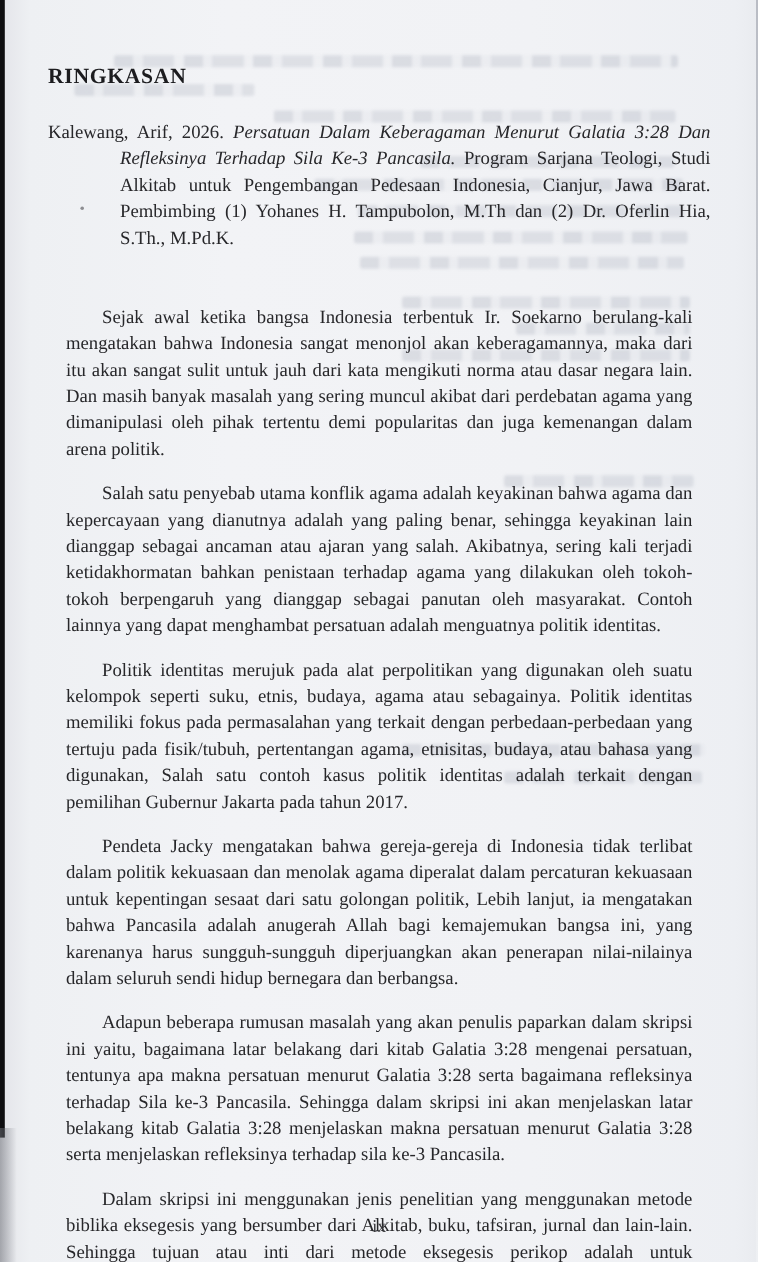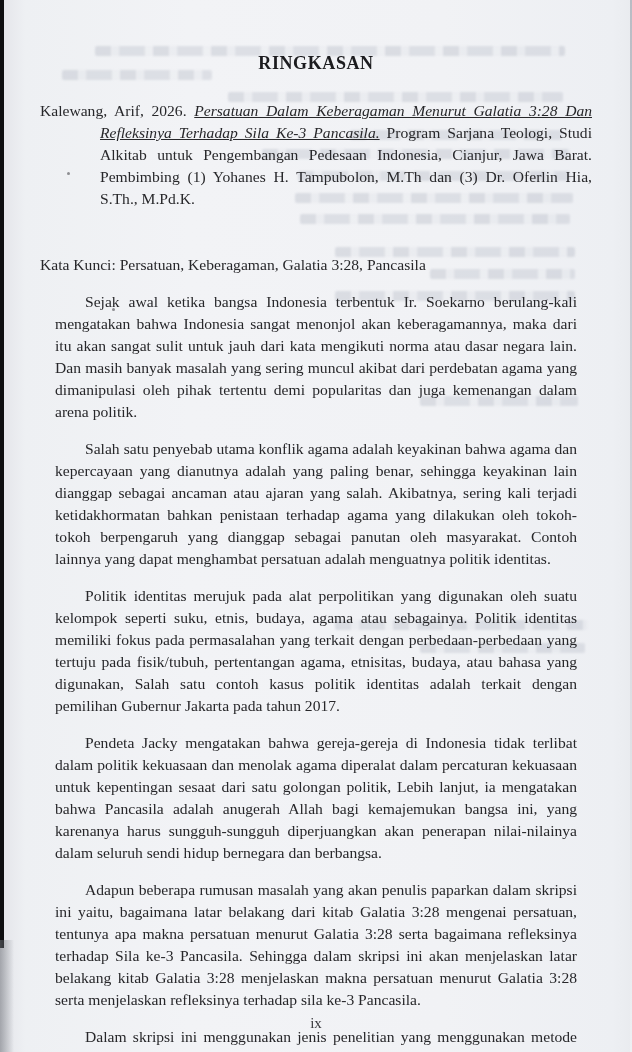--- a/index.html
+++ b/index.html
@@ -35,34 +35,33 @@
       rgba(125,133,152,0.40) 0 16px, rgba(125,133,152,0.10) 16px 24px,
       rgba(125,133,152,0.34) 24px 50px, rgba(125,133,152,0.06) 50px 58px);
     filter: blur(1.3px); opacity: 0.50;
   }
   .content {
     position: absolute; left: 40px; right: 40px; top: 52px;
     color: #27272a;
     font-size: 15.6px; line-height: 22px;
   }
   .title {
-    text-align: center;
     font-weight: bold;
     font-size: 18px;
     letter-spacing: 0.6px;
     color: #1c1c1f;
     margin: 0 0 26px 0;
   }
   .citation {
     padding-left: 60px;
     text-indent: -60px;
     text-align: justify;
     margin: 0 0 44px 0;
   }
-  .citation .italic { font-style: italic; text-decoration: underline; }
+  .citation .italic { font-style: italic; }
   .keywords { margin: 0 0 10px 0; }
   .body-text p {
     margin: 15px;
     text-indent: 30px;
     text-align: justify;
   }
   .pagenum {
     position: absolute; left: 0; right: 0; bottom: 20px;
     text-align: center;
     color: #3a3a3e;
@@ -95,23 +94,22 @@
   <div class="edge-left"></div>
   <div class="edge-left-fade"></div>
   <div class="edge-right"></div>
   <div class="speck" style="left:67px; top:172px;"></div>
   <div class="speck" style="left:112px; top:308px;"></div>
 
   <div class="content">
 
     <h1 class="title">RINGKASAN</h1>
 
-    <div class="citation"><span>Kalewang, Arif, 2026. </span><span class="italic">Persatuan Dalam Keberagaman Menurut Galatia 3:28 Dan Refleksinya Terhadap Sila Ke-3 Pancasila.</span><span> Program Sarjana Teologi, Studi Alkitab untuk Pengembangan Pedesaan Indonesia, Cianjur, Jawa Barat. Pembimbing (1) Yohanes H. Tampubolon, M.Th dan (3) Dr. Oferlin Hia, S.Th., M.Pd.K.</span></div>
+    <div class="citation"><span>Kalewang, Arif, 2026. </span><span class="italic">Persatuan Dalam Keberagaman Menurut Galatia 3:28 Dan Refleksinya Terhadap Sila Ke-3 Pancasila.</span><span> Program Sarjana Teologi, Studi Alkitab untuk Pengembangan Pedesaan Indonesia, Cianjur, Jawa Barat. Pembimbing (1) Yohanes H. Tampubolon, M.Th dan (2) Dr. Oferlin Hia, S.Th., M.Pd.K.</span></div>
 
-    <div class="keywords">Kata Kunci: Persatuan, Keberagaman, Galatia 3:28, Pancasila</div>
 
     <div class="body-text">
       <p>Sejak awal ketika bangsa Indonesia terbentuk Ir. Soekarno berulang-kali mengatakan bahwa Indonesia sangat menonjol akan keberagamannya, maka dari itu akan sangat sulit untuk jauh dari kata mengikuti norma atau dasar negara lain. Dan masih banyak masalah yang sering muncul akibat dari perdebatan agama yang dimanipulasi oleh pihak tertentu demi popularitas dan juga kemenangan dalam arena politik.</p>
       <p>Salah satu penyebab utama konflik agama adalah keyakinan bahwa agama dan kepercayaan yang dianutnya adalah yang paling benar, sehingga keyakinan lain dianggap sebagai ancaman atau ajaran yang salah. Akibatnya, sering kali terjadi ketidakhormatan bahkan penistaan terhadap agama yang dilakukan oleh tokoh-tokoh berpengaruh yang dianggap sebagai panutan oleh masyarakat. Contoh lainnya yang dapat menghambat persatuan adalah menguatnya politik identitas.</p>
       <p>Politik identitas merujuk pada alat perpolitikan yang digunakan oleh suatu kelompok seperti suku, etnis, budaya, agama atau sebagainya. Politik identitas memiliki fokus pada permasalahan yang terkait dengan perbedaan-perbedaan yang tertuju pada fisik/tubuh, pertentangan agama, etnisitas, budaya, atau bahasa yang digunakan, Salah satu contoh kasus politik identitas adalah terkait dengan pemilihan Gubernur Jakarta pada tahun 2017.</p>
       <p>Pendeta Jacky mengatakan bahwa gereja-gereja di Indonesia tidak terlibat dalam politik kekuasaan dan menolak agama diperalat dalam percaturan kekuasaan untuk kepentingan sesaat dari satu golongan politik, Lebih lanjut, ia mengatakan bahwa Pancasila adalah anugerah Allah bagi kemajemukan bangsa ini, yang karenanya harus sungguh-sungguh diperjuangkan akan penerapan nilai-nilainya dalam seluruh sendi hidup bernegara dan berbangsa.</p>
       <p>Adapun beberapa rumusan masalah yang akan penulis paparkan dalam skripsi ini yaitu, bagaimana latar belakang dari kitab Galatia 3:28 mengenai persatuan, tentunya apa makna persatuan menurut Galatia 3:28 serta bagaimana refleksinya terhadap Sila ke-3 Pancasila. Sehingga dalam skripsi ini akan menjelaskan latar belakang kitab Galatia 3:28 menjelaskan makna persatuan menurut Galatia 3:28 serta menjelaskan refleksinya terhadap sila ke-3 Pancasila.</p>
       <p>Dalam skripsi ini menggunakan jenis penelitian yang menggunakan metode biblika eksegesis yang bersumber dari Alkitab, buku, tafsiran, jurnal dan lain-lain. Sehingga tujuan atau inti dari metode eksegesis perikop adalah untuk menyaringkan teks dalam topik teks tertentu untuk memecahkan masalah dalam teks tertentu yang</p>
     </div>
 

